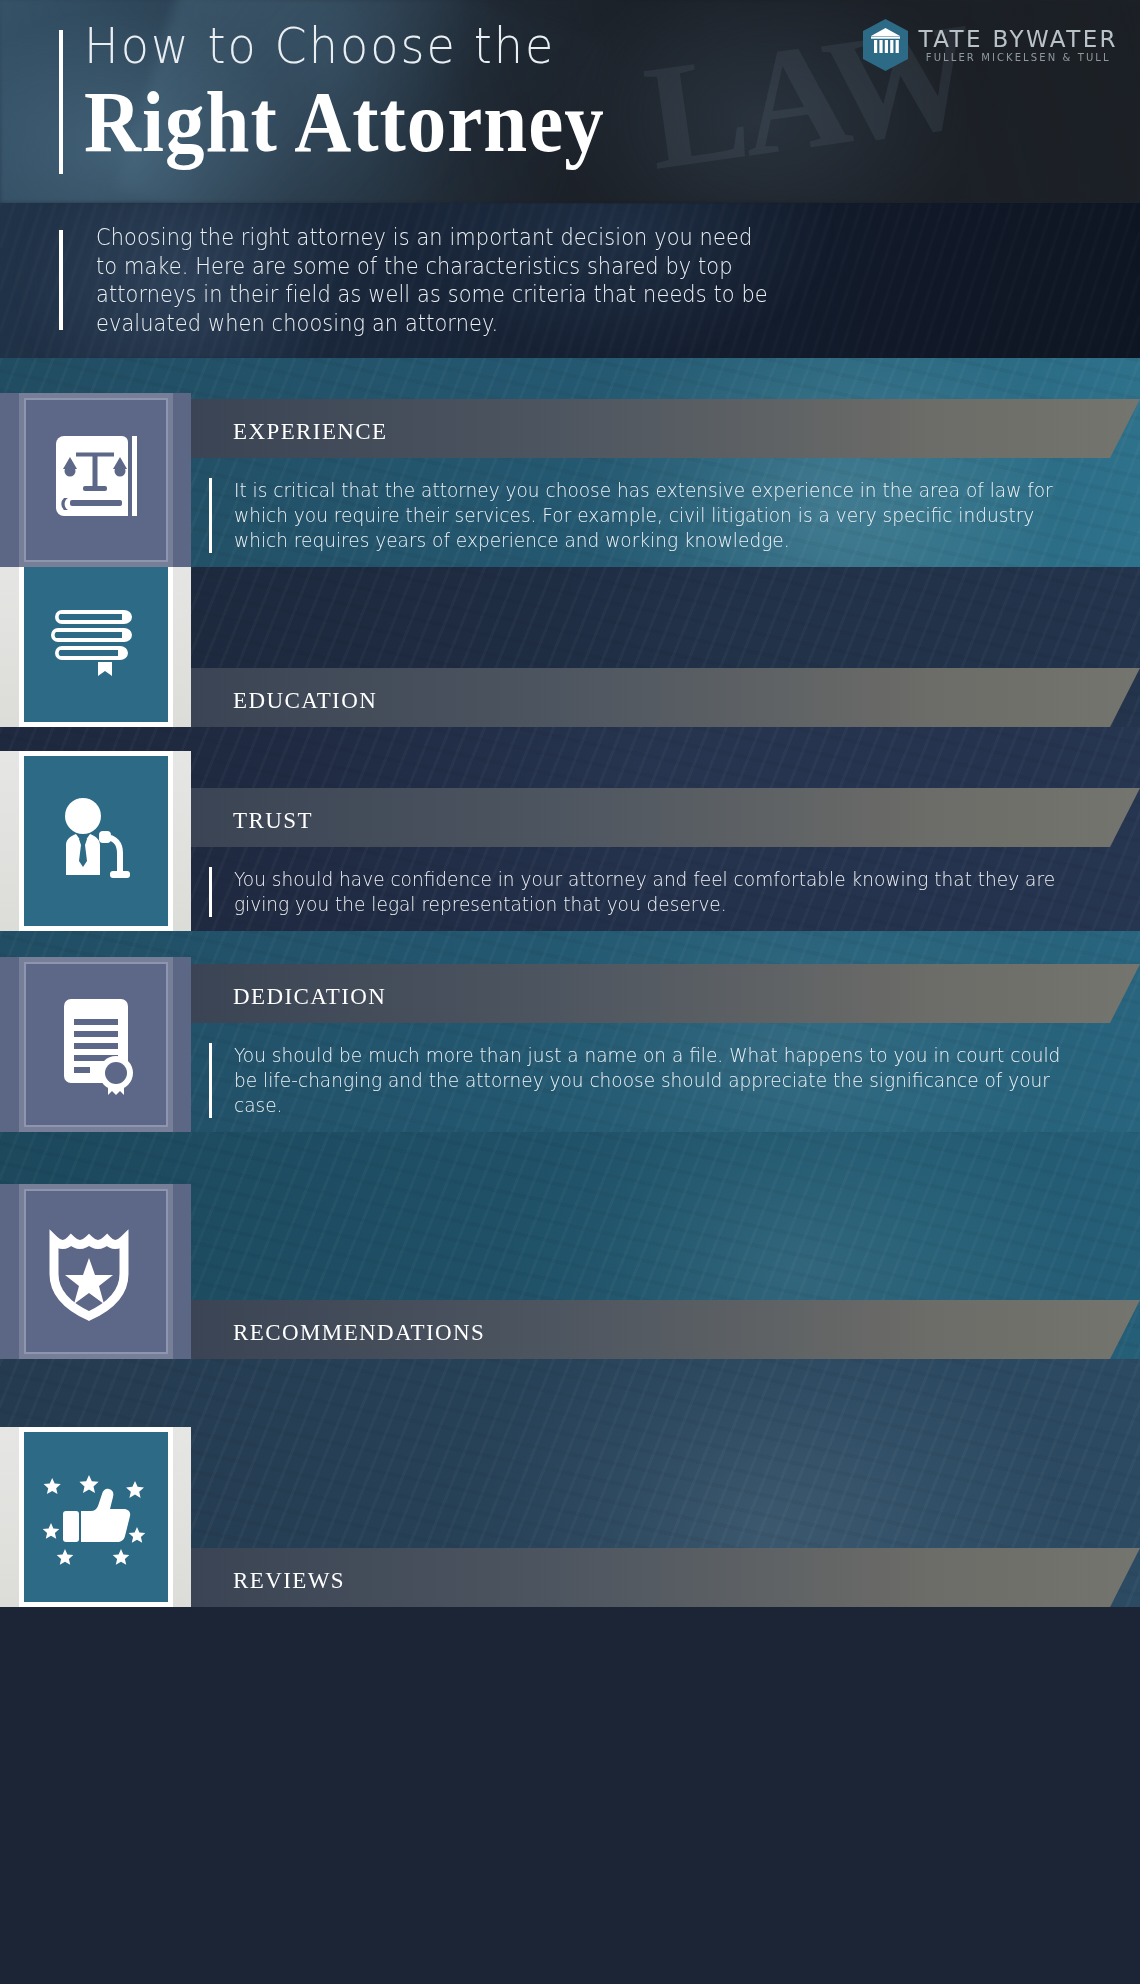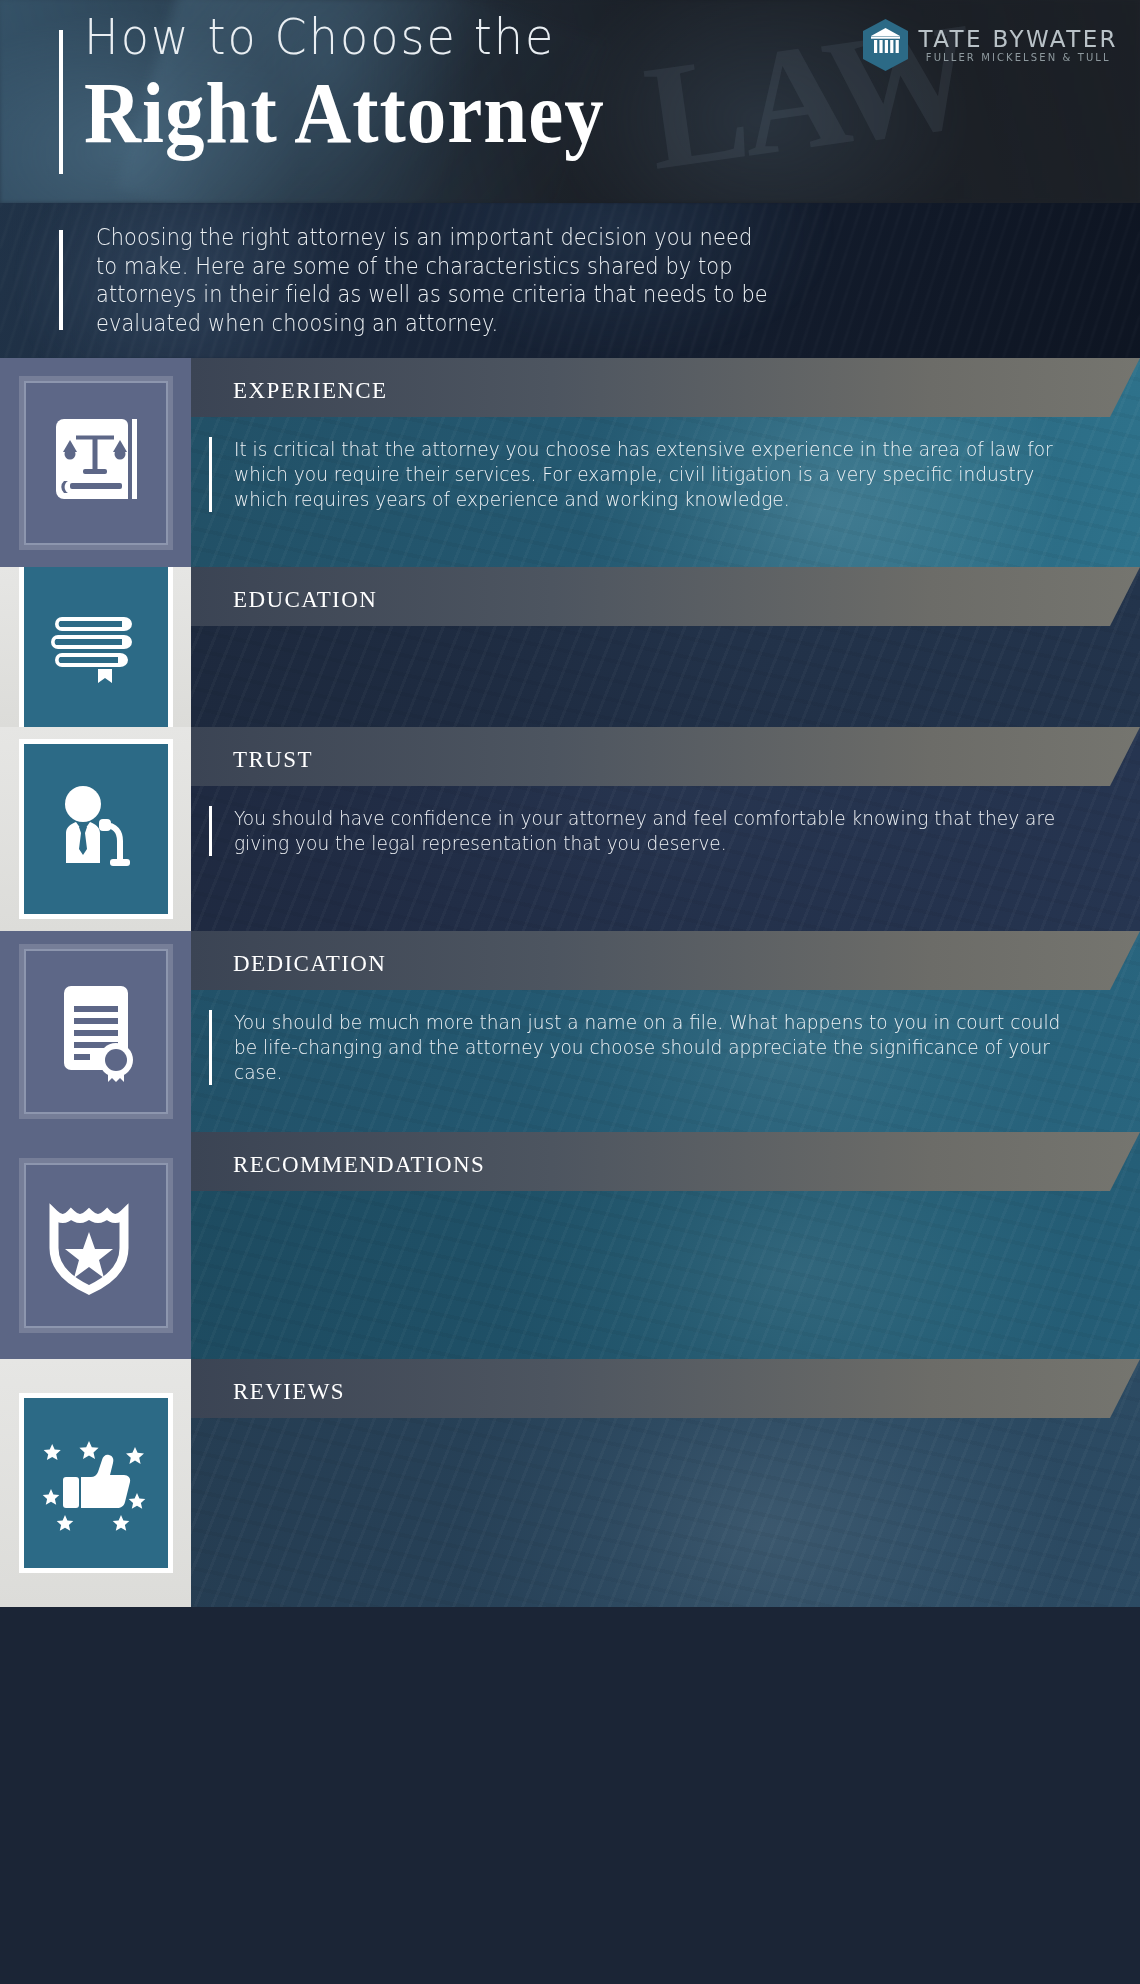--- a/index.html
+++ b/index.html
@@ -45,21 +45,21 @@
     width:420px; height:290px;
     background:linear-gradient(115deg, rgba(95,135,160,.30), rgba(40,60,78,.12) 60%, transparent);
     transform:rotate(18deg);
     filter:blur(6px);
   }
   .title-rule {
     position:absolute; left:59px; top:30px;
     width:4px; height:144px;
     background:#ffffff;
   }
-  .title-wrap { position:absolute; left:84px; top:13px; }
+  .title-wrap { position:absolute; left:84px; top:22px; }
   .title-top {
     font-family:"DejaVu Sans", sans-serif;
     font-size:49px; font-weight:300;
     color:#e9eef2;
     letter-spacing:2.2px;
     line-height:1;
     transform:scaleX(.94);
     transform-origin:left center;
   }
   .title-main {
@@ -114,21 +114,21 @@
     font-family:"DejaVu Sans", sans-serif;
     font-weight:300;
     font-size:22.5px; line-height:28.5px;
     color:#eef2f5;
     letter-spacing:.1px;
     transform:scaleX(.93);
     transform-origin:left top;
   }
 
   
-  .card { position:relative; display:flex; overflow:hidden; }
+  .card { position:relative; display:flex; overflow:hidden;align-items:flex-end; }
   .card .photo { position:absolute; inset:0; }
 
   
   .icol {
     position:relative;
     width:191px; flex:0 0 191px;
     display:flex; align-items:center; justify-content:center;
     z-index:3;
   }
   .icol.slate { background:#5c6685; }

